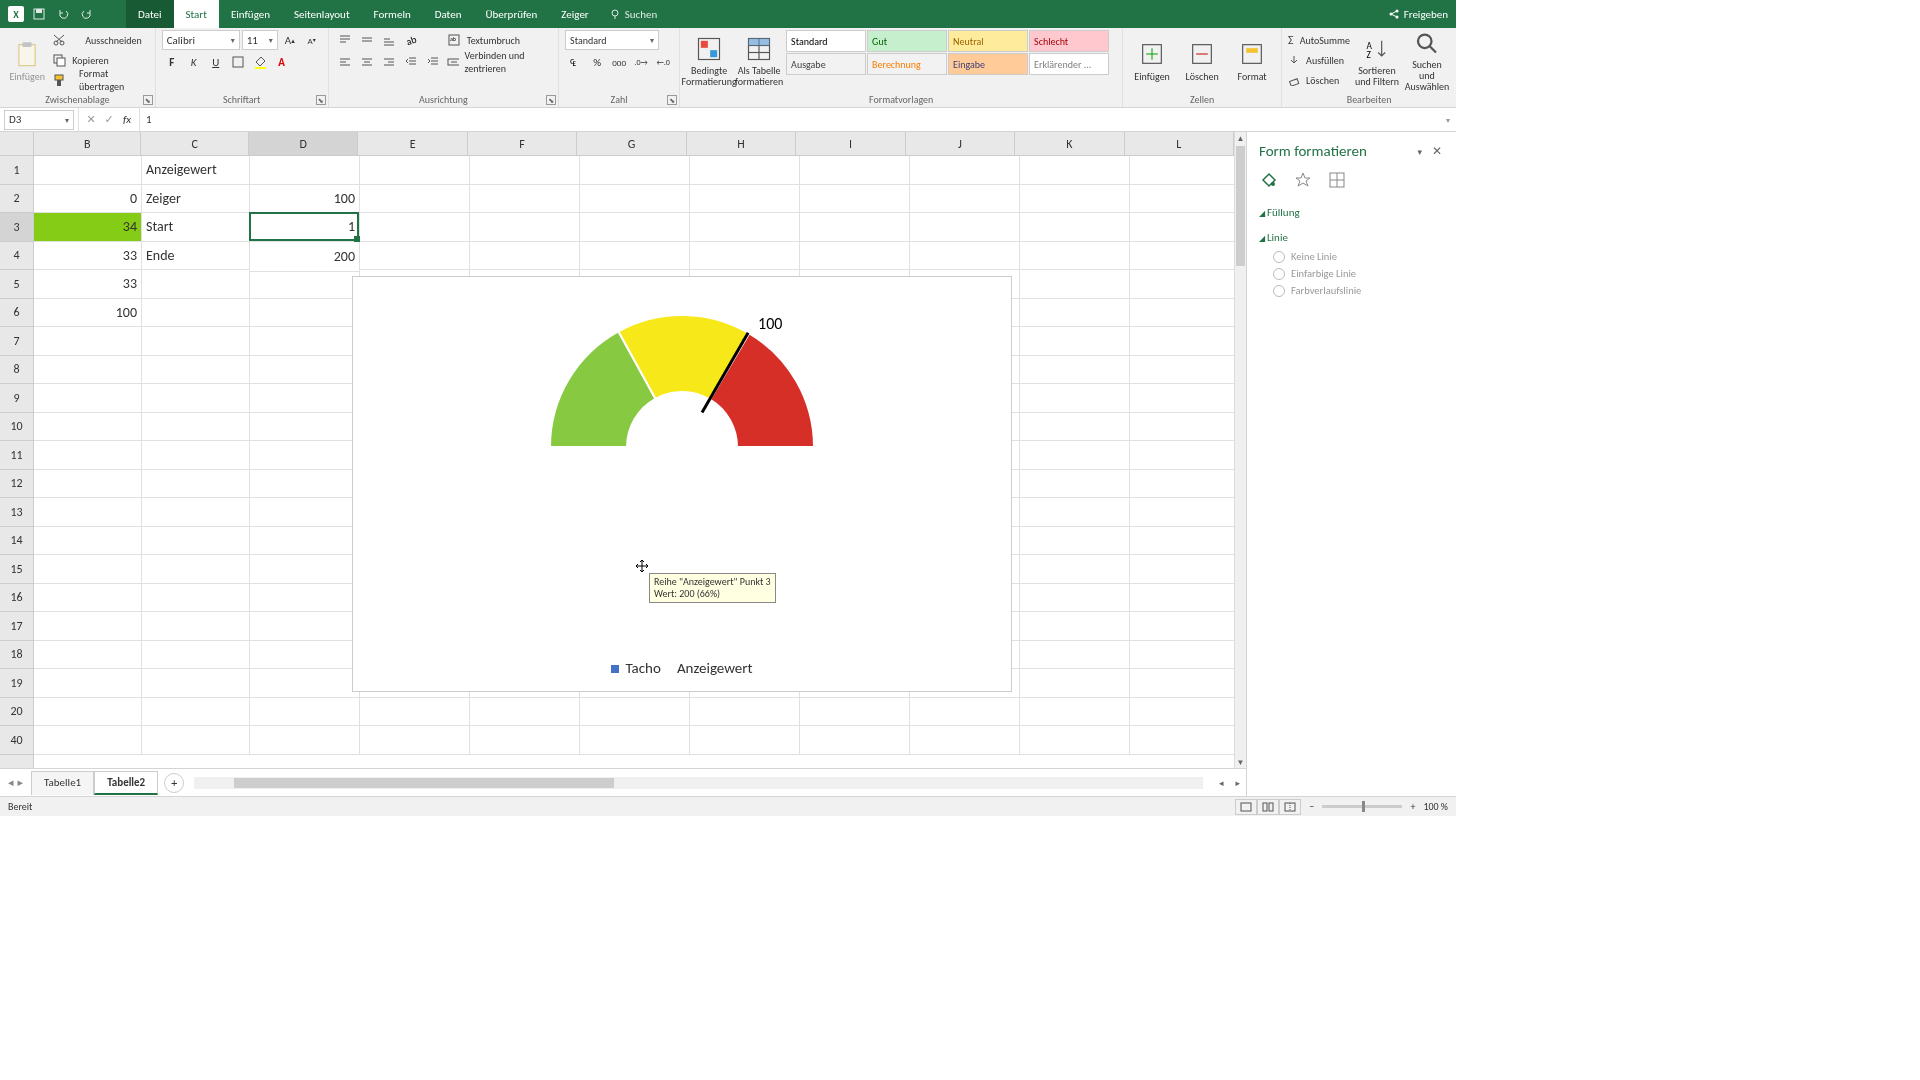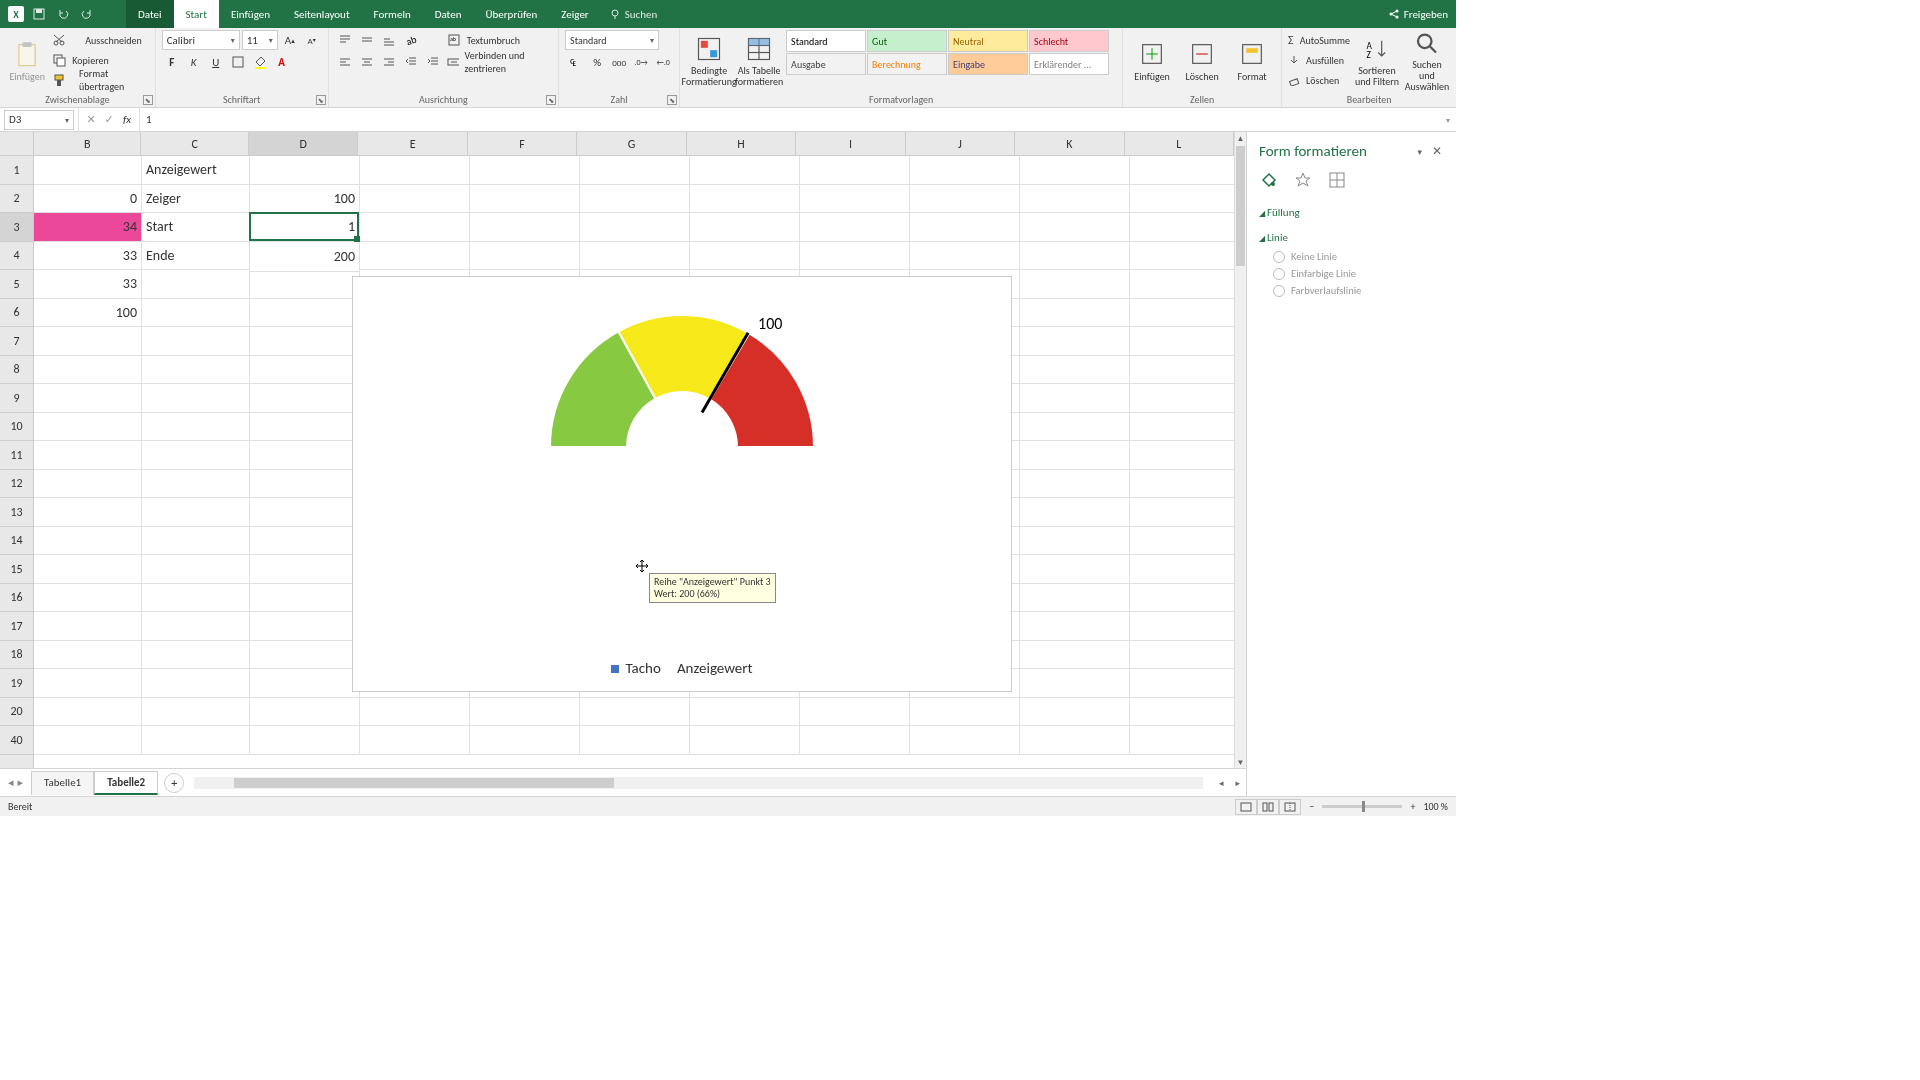--- a/index.html
+++ b/index.html
@@ -750,21 +750,21 @@
         <div class="gcell" style="left: 546px; top: 570px; width: 110px; height: 28.5px;"></div>
         <div class="gcell" style="left: 656px; top: 570px; width: 110px; height: 28.5px;"></div>
         <div class="gcell" style="left: 766px; top: 570px; width: 110px; height: 28.5px;"></div>
         <div class="gcell" style="left: 876px; top: 570px; width: 110px; height: 28.5px;"></div>
         <div class="gcell" style="left: 986px; top: 570px; width: 110px; height: 28.5px;"></div>
         <div class="gcell" style="left: 1096px; top: 570px; width: 110px; height: 28.5px;"></div>
         <div class="gcell" style="left: 108px; top: 0px; width: 108px; height: 28.5px; background: rgb(255, 255, 255);">Anzeigewert</div>
         <div class="gcell r" style="left: 0px; top: 28.5px; width: 108px; height: 28.5px; background: rgb(255, 255, 255);">0</div>
         <div class="gcell" style="left: 108px; top: 28.5px; width: 108px; height: 28.5px; background: rgb(255, 255, 255);">Zeiger</div>
         <div class="gcell r" style="left: 216px; top: 28.5px; width: 110px; height: 28.5px; background: rgb(255, 255, 255);">100</div>
-        <div class="gcell r" style="left: 0px; top: 57px; width: 108px; height: 28.5px; background: #ec4899;">34</div>
+        <div class="gcell r" style="left: 0px; top: 57px; width: 108px; height: 28.5px; background: #84cc16;">34</div>
         <div class="gcell" style="left: 108px; top: 57px; width: 108px; height: 28.5px; background: rgb(255, 255, 255);">Start</div>
         <div class="gcell r" style="left: 216px; top: 57px; width: 110px; height: 28.5px; background: rgb(255, 255, 255);">1</div>
         <div class="gcell r" style="left: 0px; top: 85.5px; width: 108px; height: 28.5px; background: rgb(255, 255, 255);">33</div>
         <div class="gcell" style="left: 108px; top: 85.5px; width: 108px; height: 28.5px; background: rgb(255, 255, 255);">Ende</div>
         <div class="gcell r" style="left: 216px; top: 85.5px; width: 110px; height: 30px; background: rgb(255, 255, 255);">200</div>
         <div class="gcell r" style="left: 0px; top: 114px; width: 108px; height: 28.5px; background: rgb(255, 255, 255);">33</div>
         <div class="gcell r" style="left: 0px; top: 142.5px; width: 108px; height: 28.5px; background: rgb(255, 255, 255);">100</div>
         <div class="active-cell" style="left: 215px; top: 56px; width: 110px; height: 28.5px;"></div>
         <div class="chart" style="left: 318px; top: 120px; width: 660px; height: 416px;">
           <svg class="gauge-svg" width="330" height="170">

